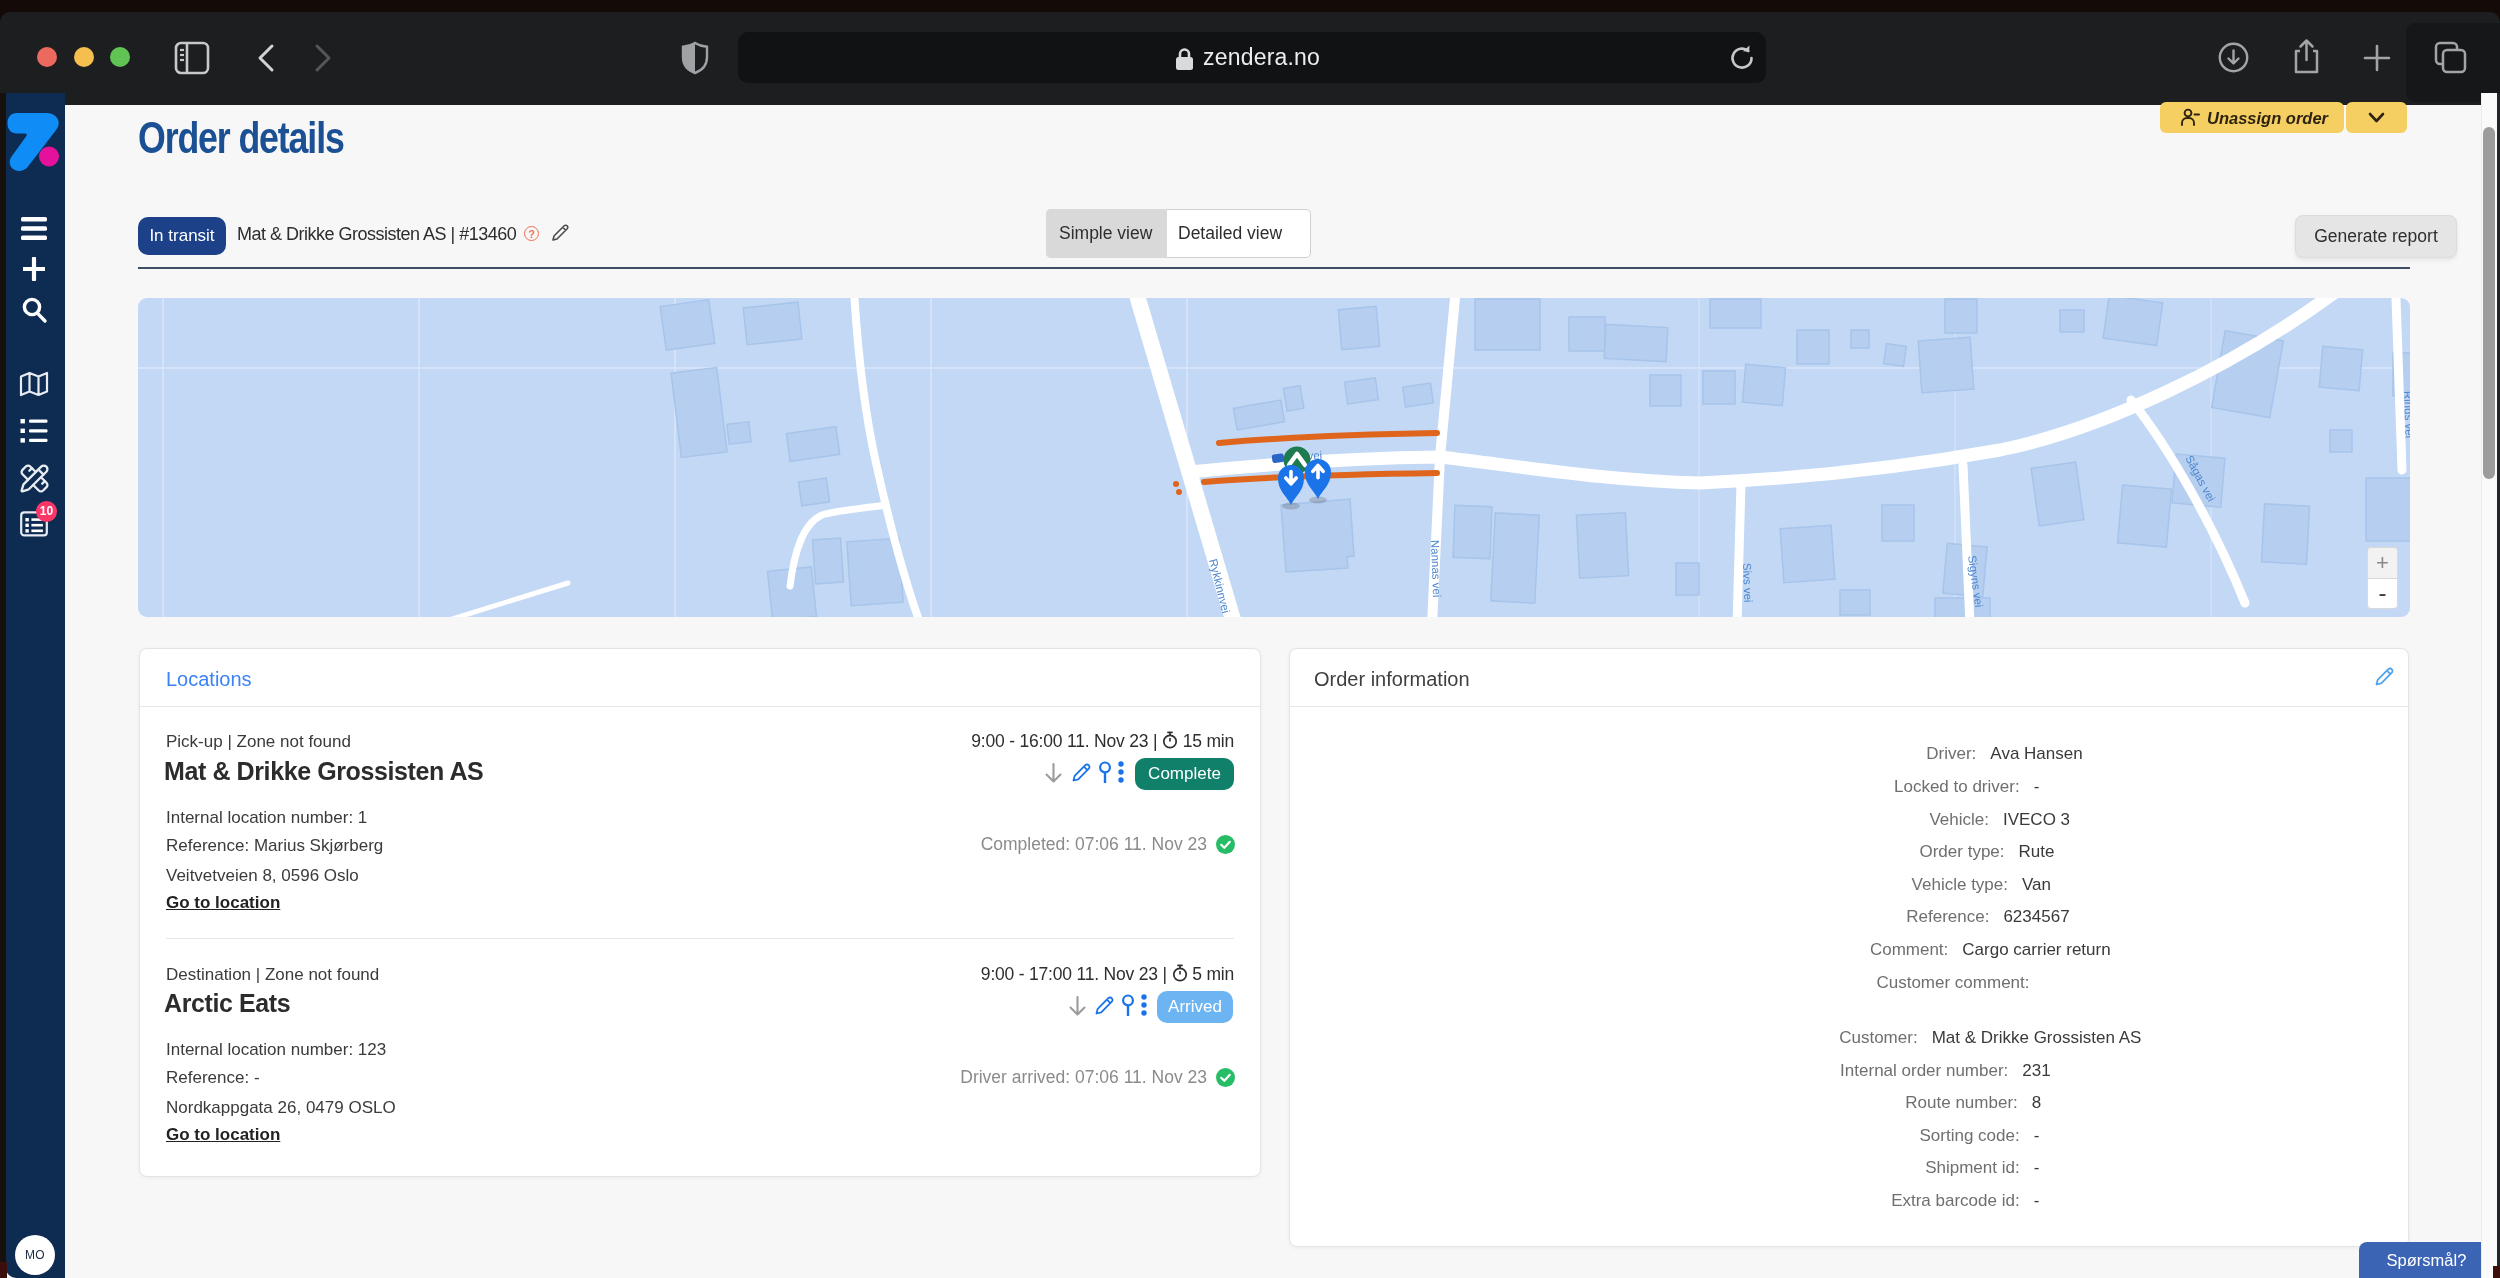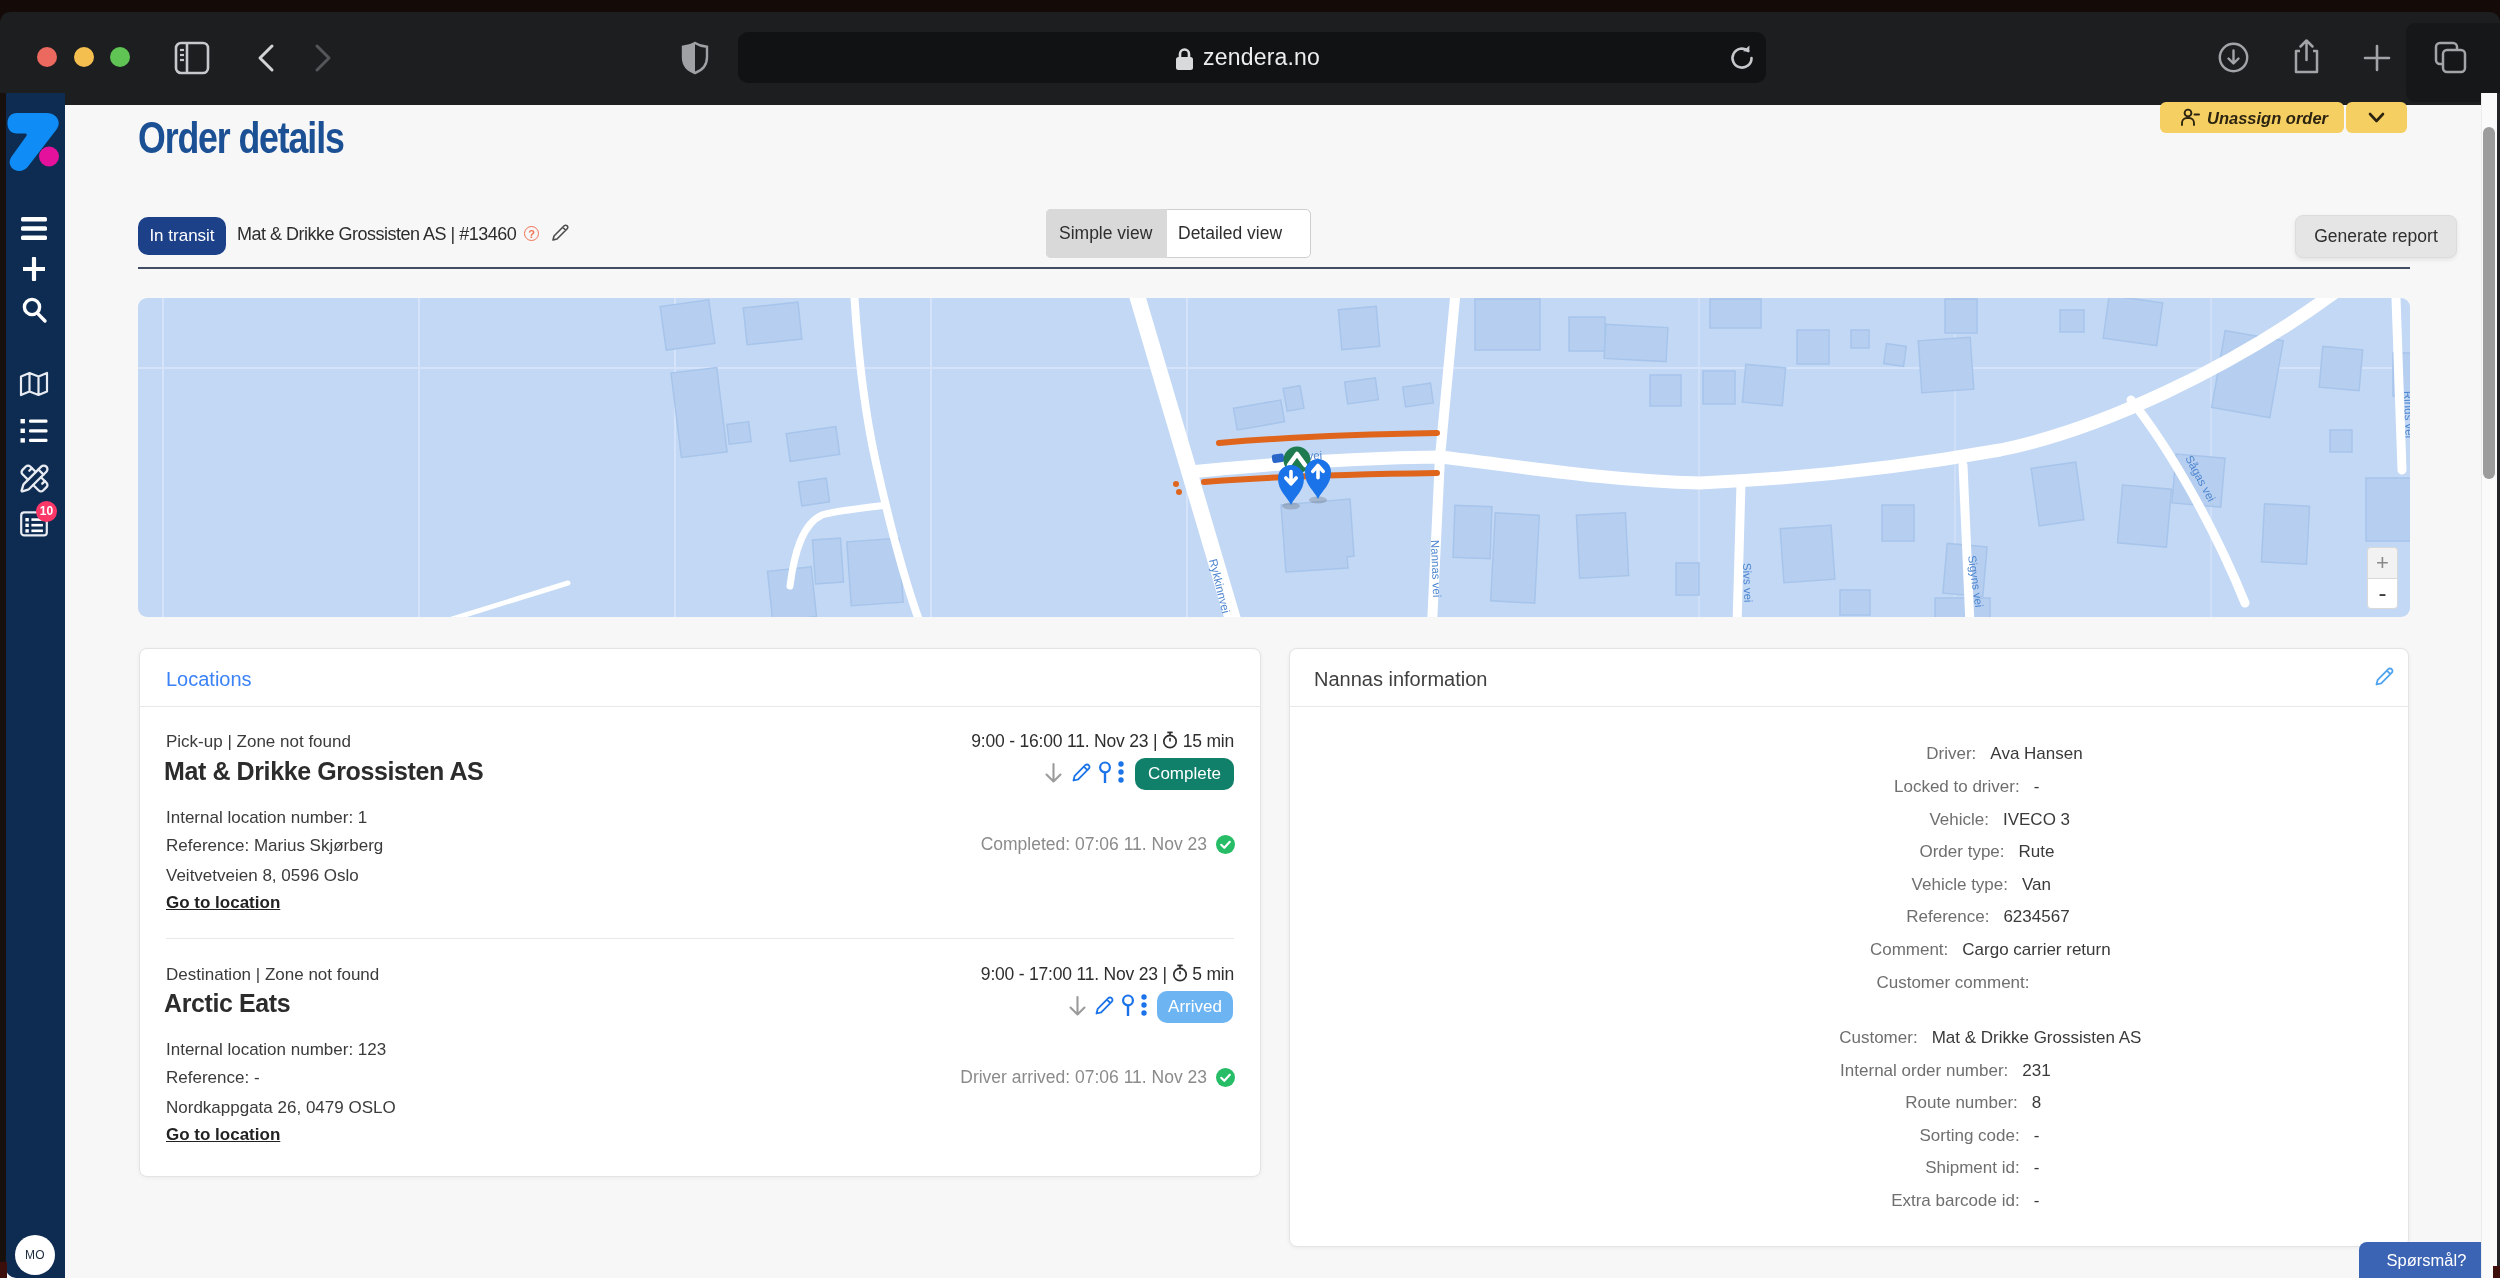--- a/index.html
+++ b/index.html
@@ -362,21 +362,21 @@
   <div class="abs" style="left:166px;top:1068px;font-size:17px;color:#3b3b3b;">Reference: -</div>
   <div class="abs" style="left:166px;top:1098px;font-size:17px;color:#3b3b3b;">Nordkappgata 26, 0479 OSLO</div>
   <div class="abs" style="left:166px;top:1125px;font-size:17px;font-weight:bold;color:#222;text-decoration:underline;">Go to location</div>
   <div class="abs" style="left:807px;top:1067px;width:400px;text-align:right;font-size:17.5px;color:#8b8b8b;">Driver arrived: 07:06 11. Nov 23</div>
   <svg class="abs" style="left:1216px;top:1068px;" width="19" height="19" viewBox="0 0 19 19">
       <circle cx="9.5" cy="9.5" r="9.5" fill="#26bd66"></circle>
       <path d="M5.2 9.8 L8.3 12.8 L13.8 6.8" fill="none" stroke="#fff" stroke-width="2.2" stroke-linecap="round" stroke-linejoin="round"></path>
     </svg>
 
   <div class="abs" style="left:1289px;top:648px;width:1120px;height:599px;background:#fff;border:1px solid #e4e4e6;border-radius:8px;box-shadow:0 1px 4px rgba(0,0,0,.05);"></div>
-  <div class="abs" style="left:1314px;top:668px;font-size:20px;color:#3f3f3f;">Nannas information</div>
+  <div class="abs" style="left:1314px;top:668px;font-size:20px;color:#3f3f3f;">Order information</div>
   <svg class="abs" style="left:2374px;top:666px;" width="21" height="21" viewBox="0 0 21 21">
       <path d="M2.5 18.5 l1.2 -4.7 L14.3 3.2 a2.4 2.4 0 0 1 3.4 0 l0.1 0.1 a2.4 2.4 0 0 1 0 3.4 L7.2 17.3 Z M12.9 4.6 l3.5 3.5" fill="none" stroke="#4fa3f0" stroke-width="1.8" stroke-linejoin="round"></path>
     </svg>
   <div class="abs" style="left:1290px;top:706px;width:1118px;height:1px;background:#e7e7e9;"></div>
 
   <div class="oi" style="top:742px;">
       <span class="lab">Driver:</span>
       <span class="val">Ava Hansen</span>
     </div>
   <div class="oi" style="top:775px;">

